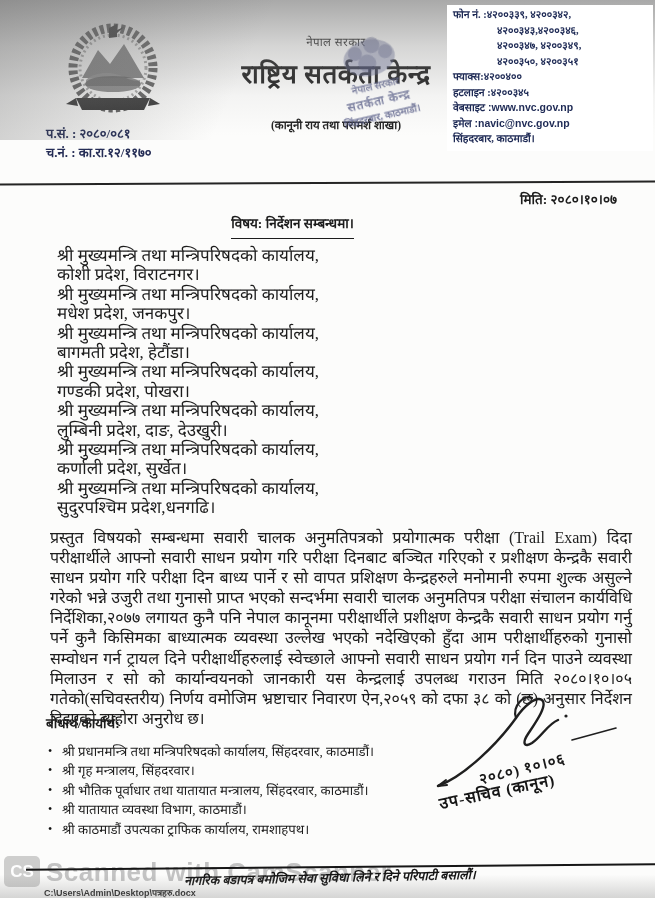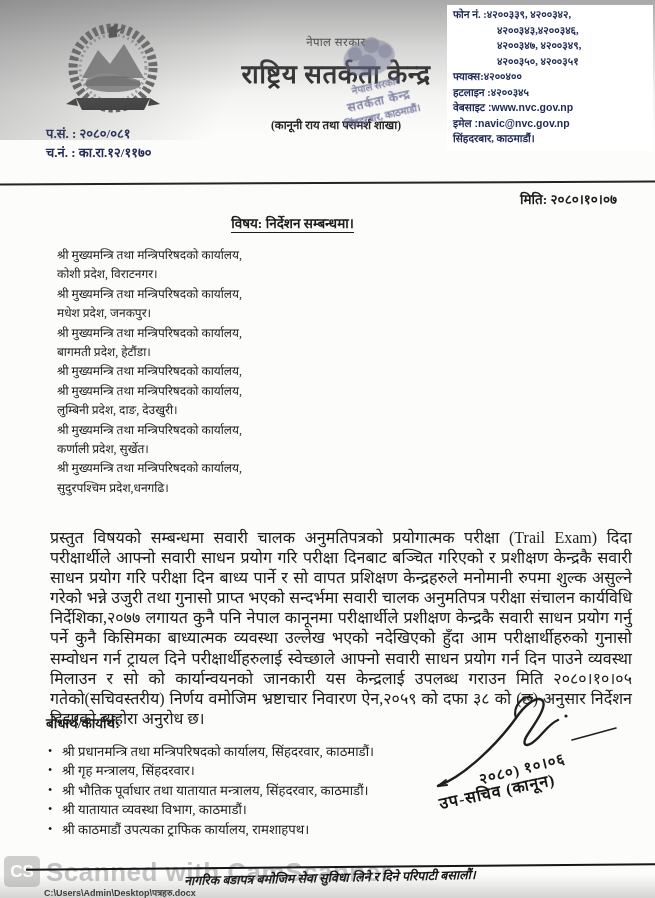--- a/index.html
+++ b/index.html
@@ -41,23 +41,23 @@
   .contact{
     position:absolute;right:2px;top:5px;width:196px;background:#fff;z-index:6;
     color:#1e2a55;font-size:10.5px;line-height:15.5px;font-weight:bold;
     padding:2px 4px 4px 6px;
   }
   .contact .indent{padding-left:44px;}
   .contact .latin{font-family:"Liberation Sans","DejaVu Sans",sans-serif;font-weight:bold;}
   .hrule{position:absolute;left:0;right:0;top:182px;border-top:2.2px solid #242424;transform:rotate(-.25deg);}
   .date-line{position:absolute;right:38px;top:190px;font-size:13.5px;font-weight:bold;margin-left:12px;}
   .subject{position:absolute;left:0;right:70px;top:214px;text-align:center;font-size:13.5px;font-weight:bold;}
-  .subject span{border-bottom:1.4px solid #1c1c1c;padding-bottom:1px;}
-  
-  .recipients{position:absolute;left:57px;top:246px;font-size:12px;line-height:19.4px;}
+  .subject span{border-bottom:1.4px solid #1c1c1c;padding-bottom:7px;}
+  
+  .recipients{position:absolute;left:57px;top:246px;font-size:17px;line-height:19.4px;}
   
   .body-par{
     position:absolute;left:50px;top:528px;width:582px;
     font-size:16px;line-height:20.1px;text-align:justify;
   }
   
   .cc-head{position:absolute;left:46px;top:714px;font-size:13.5px;font-weight:bold;}
   .cc-list{position:absolute;left:48px;top:742px;font-size:13.2px;line-height:19.4px;}
   .cc-item{display:flex;}
   .cc-item .dot{width:14px;color:#111;font-size:12px;}
@@ -170,20 +170,21 @@
     <div>
       <div>श्री मुख्यमन्त्रि तथा मन्त्रिपरिषदको कार्यालय,</div>
       <div>मधेश प्रदेश, जनकपुर।</div>
     </div>
     <div>
       <div>श्री मुख्यमन्त्रि तथा मन्त्रिपरिषदको कार्यालय,</div>
       <div>बागमती प्रदेश, हेटौंडा।</div>
     </div>
     <div>
       <div>श्री मुख्यमन्त्रि तथा मन्त्रिपरिषदको कार्यालय,</div>
+      <div>गण्डकी प्रदेश, पोखरा।</div>
     </div>
     <div>
       <div>श्री मुख्यमन्त्रि तथा मन्त्रिपरिषदको कार्यालय,</div>
       <div>लुम्बिनी प्रदेश, दाङ, देउखुरी।</div>
     </div>
     <div>
       <div>श्री मुख्यमन्त्रि तथा मन्त्रिपरिषदको कार्यालय,</div>
       <div>कर्णाली प्रदेश, सुर्खेत।</div>
     </div>
     <div>

